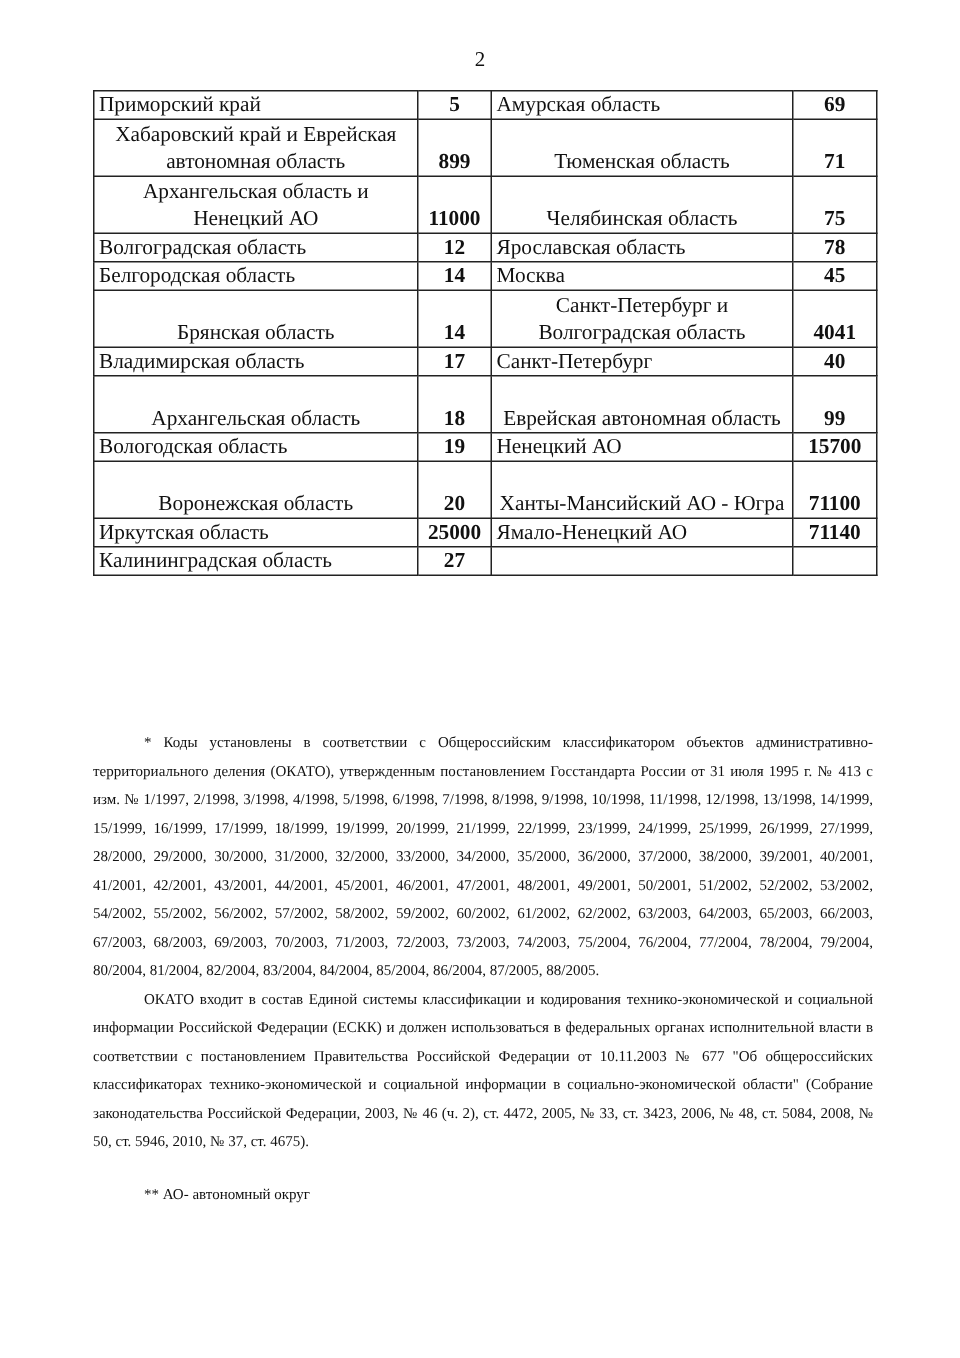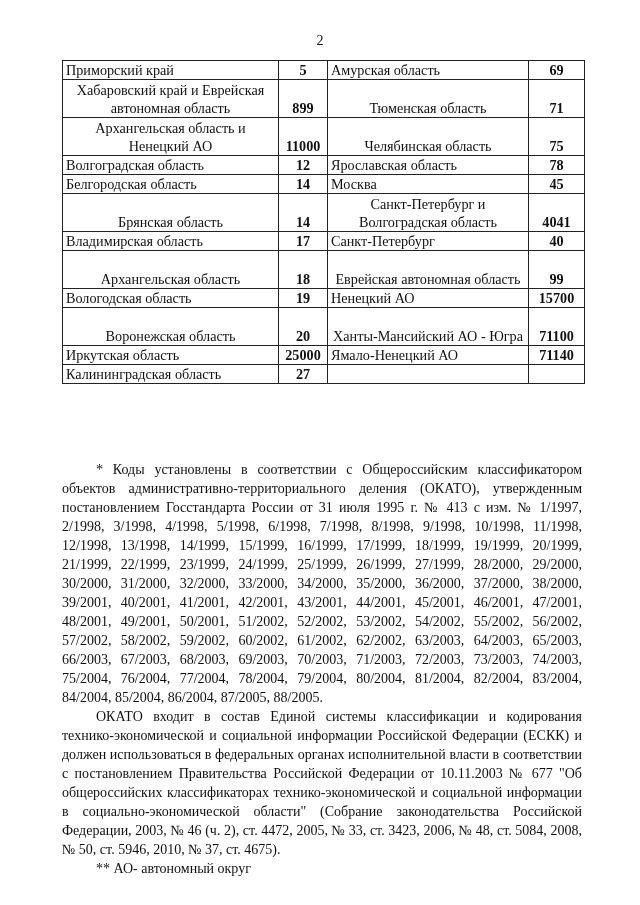--- a/index.html
+++ b/index.html
@@ -21,26 +21,26 @@
   table.codes col.c-name2 { width: 201px; }
   table.codes col.c-code2 { width: 56px; }
   table.codes td {
     border: 1px solid #222; padding: 0 3px; vertical-align: bottom; height: 18px;
     white-space: nowrap; overflow: hidden;
   }
   table.codes tr.double td { height: 37px; text-align: center; }
   table.codes td.code { text-align: center; font-weight: bold; padding: 0 2px; }
   table.codes td.name { white-space: normal; }
   .notes {
-    position: absolute; left: 62px; top: 460px; width: 520px;
-    font-size: 14px; line-height: 19px; text-align: justify;
+    position: absolute; left: 62px; top: 486px; width: 520px;
+    font-size: 10px; line-height: 19px; text-align: justify;
   }
   .notes p { margin: 0; text-indent: 34px; }
   .notes p.first { text-indent: 34px; }
-  .notes p.ao { margin-top: 0; }
+  .notes p.ao { margin-top: 16px; }
 </style>
 </head>
 <body>
 
 <div class="page-number">2</div>
 
 <table class="codes">
   <colgroup>
     <col class="c-name1">
       <col class="c-code1">

